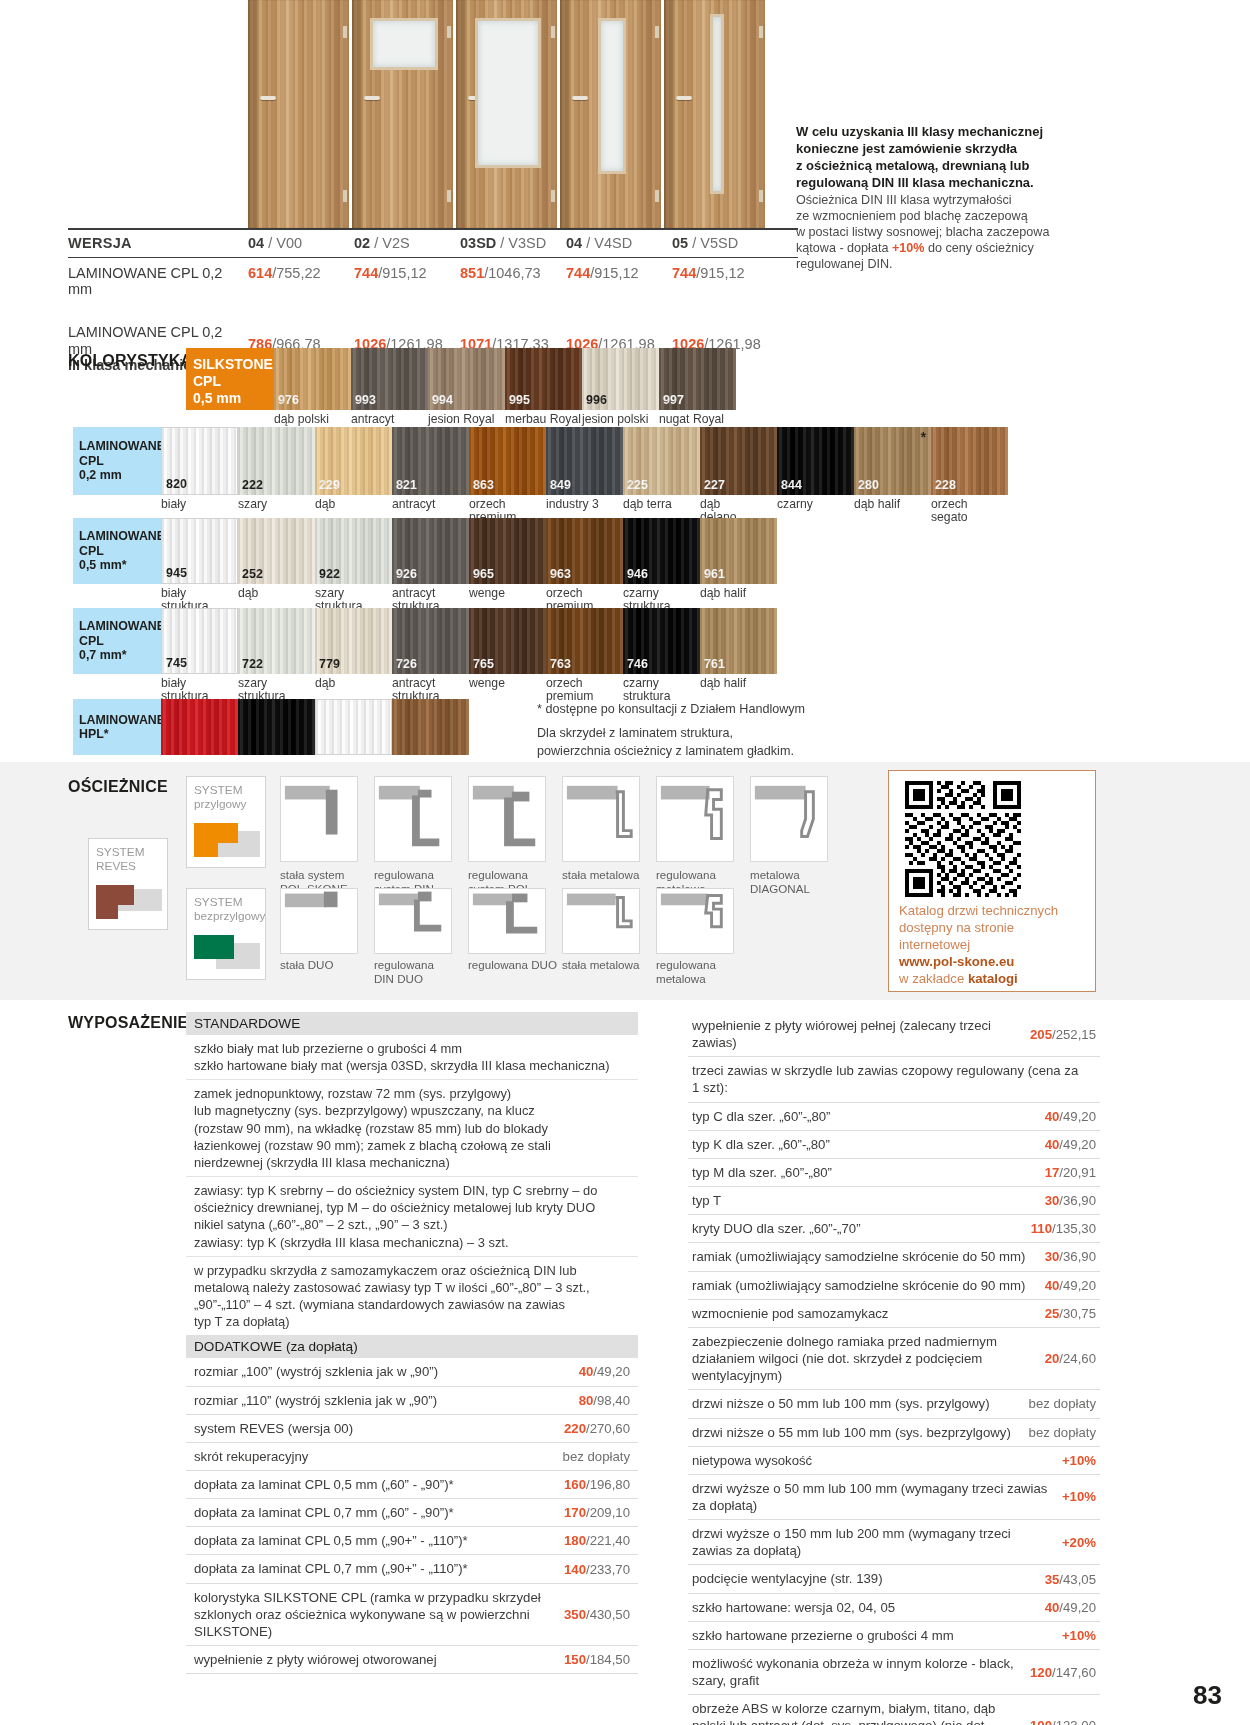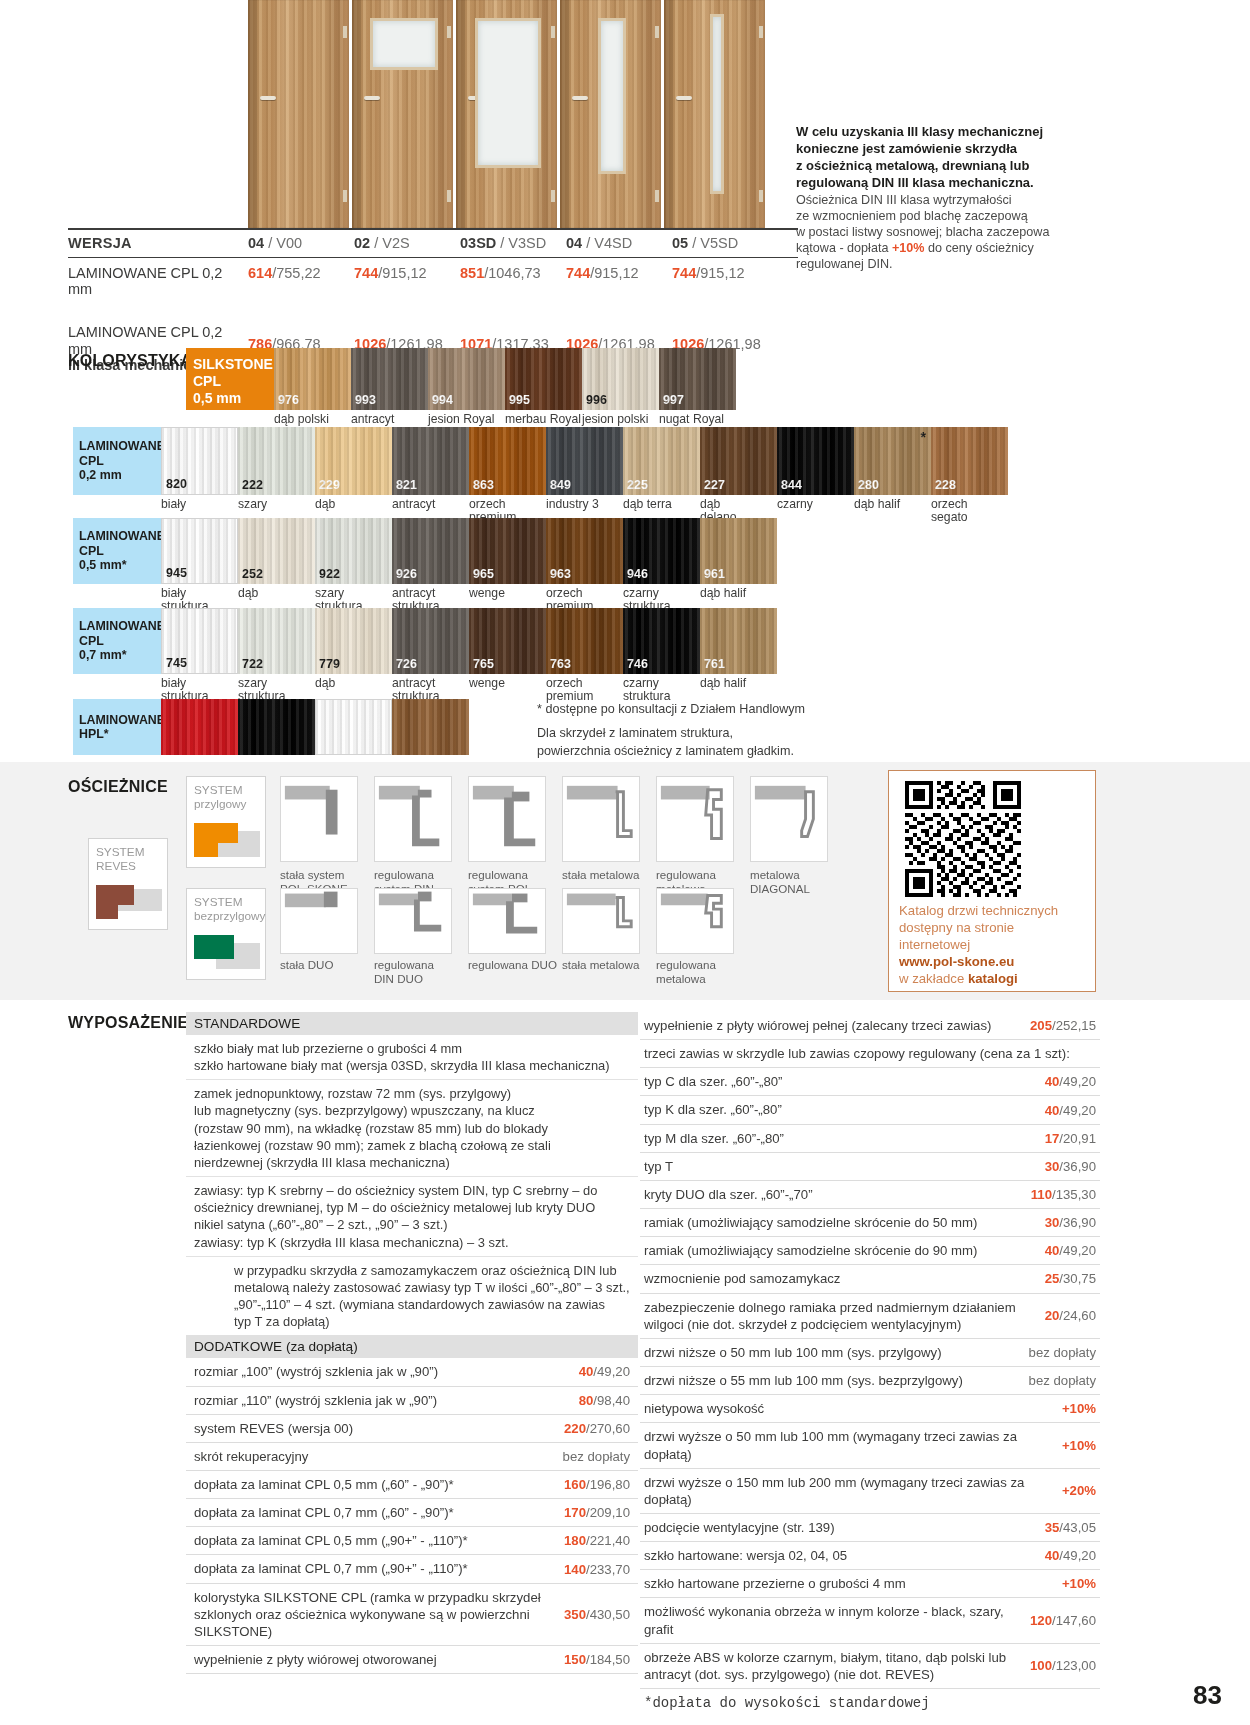--- a/index.html
+++ b/index.html
@@ -82,27 +82,27 @@
   .qr{ position:absolute; left:16px; top:10px; width:116px; height:116px; }
   .qrtxt{ position:absolute; left:10px; top:132px; width:190px; font-size:13.2px; color:#cf8455; line-height:1.28; }
   .qrtxt b{ color:#b4541a; }
 
   
   #wyp-title{ left:68px; top:1014px; }
   .colL{ position:absolute; left:186px; top:1012px; width:452px; }
   .colR{ position:absolute; left:640px; top:1012px; width:460px; }
   .hdr{ background:#e0e0e0; font-size:13.6px; padding:4px 8px; color:#1d1d1b; }
   .blk{ font-size:12.9px; line-height:1.33; padding:5px 8px 5px 8px; border-bottom:1px solid #e2e2e2; }
-  .blk.nb{ border-bottom:none;margin-left:40px; }
+  .blk.nb{ border-bottom:none; }
   .lrow{ display:flex; justify-content:space-between; align-items:center; gap:4px;
          font-size:13.2px; padding:5px 8px; border-bottom:1px solid #dcdcdc; }
   .lrow .lbl{ flex:1; line-height:1.3; }
   .lrow .val{ white-space:nowrap; text-align:right; }
   .rrow{ display:flex; justify-content:center; align-items:center; gap:10px;
-         font-size:13.2px; padding:5px 4px 5px 4px; border-bottom:1px solid #dcdcdc; }
+         font-size:13.2px; padding:5px 4px 5px 4px; border-bottom:1px solid #dcdcdc;margin-left:48px; }
   .rrow .lbl{ flex:1; line-height:1.3; }
   .rrow .val{ white-space:nowrap; text-align:right; }
   .tiny{ font-size:14px; color:#3c3c3b;font-family:Liberation Mono, monospace; }
   .pageno{ position:absolute; right:28px; bottom:14px; font-size:26px; font-weight:bold; color:#1d1d1b; }
 </style>
 </head>
 <body>
 
 <div class="page">
 

